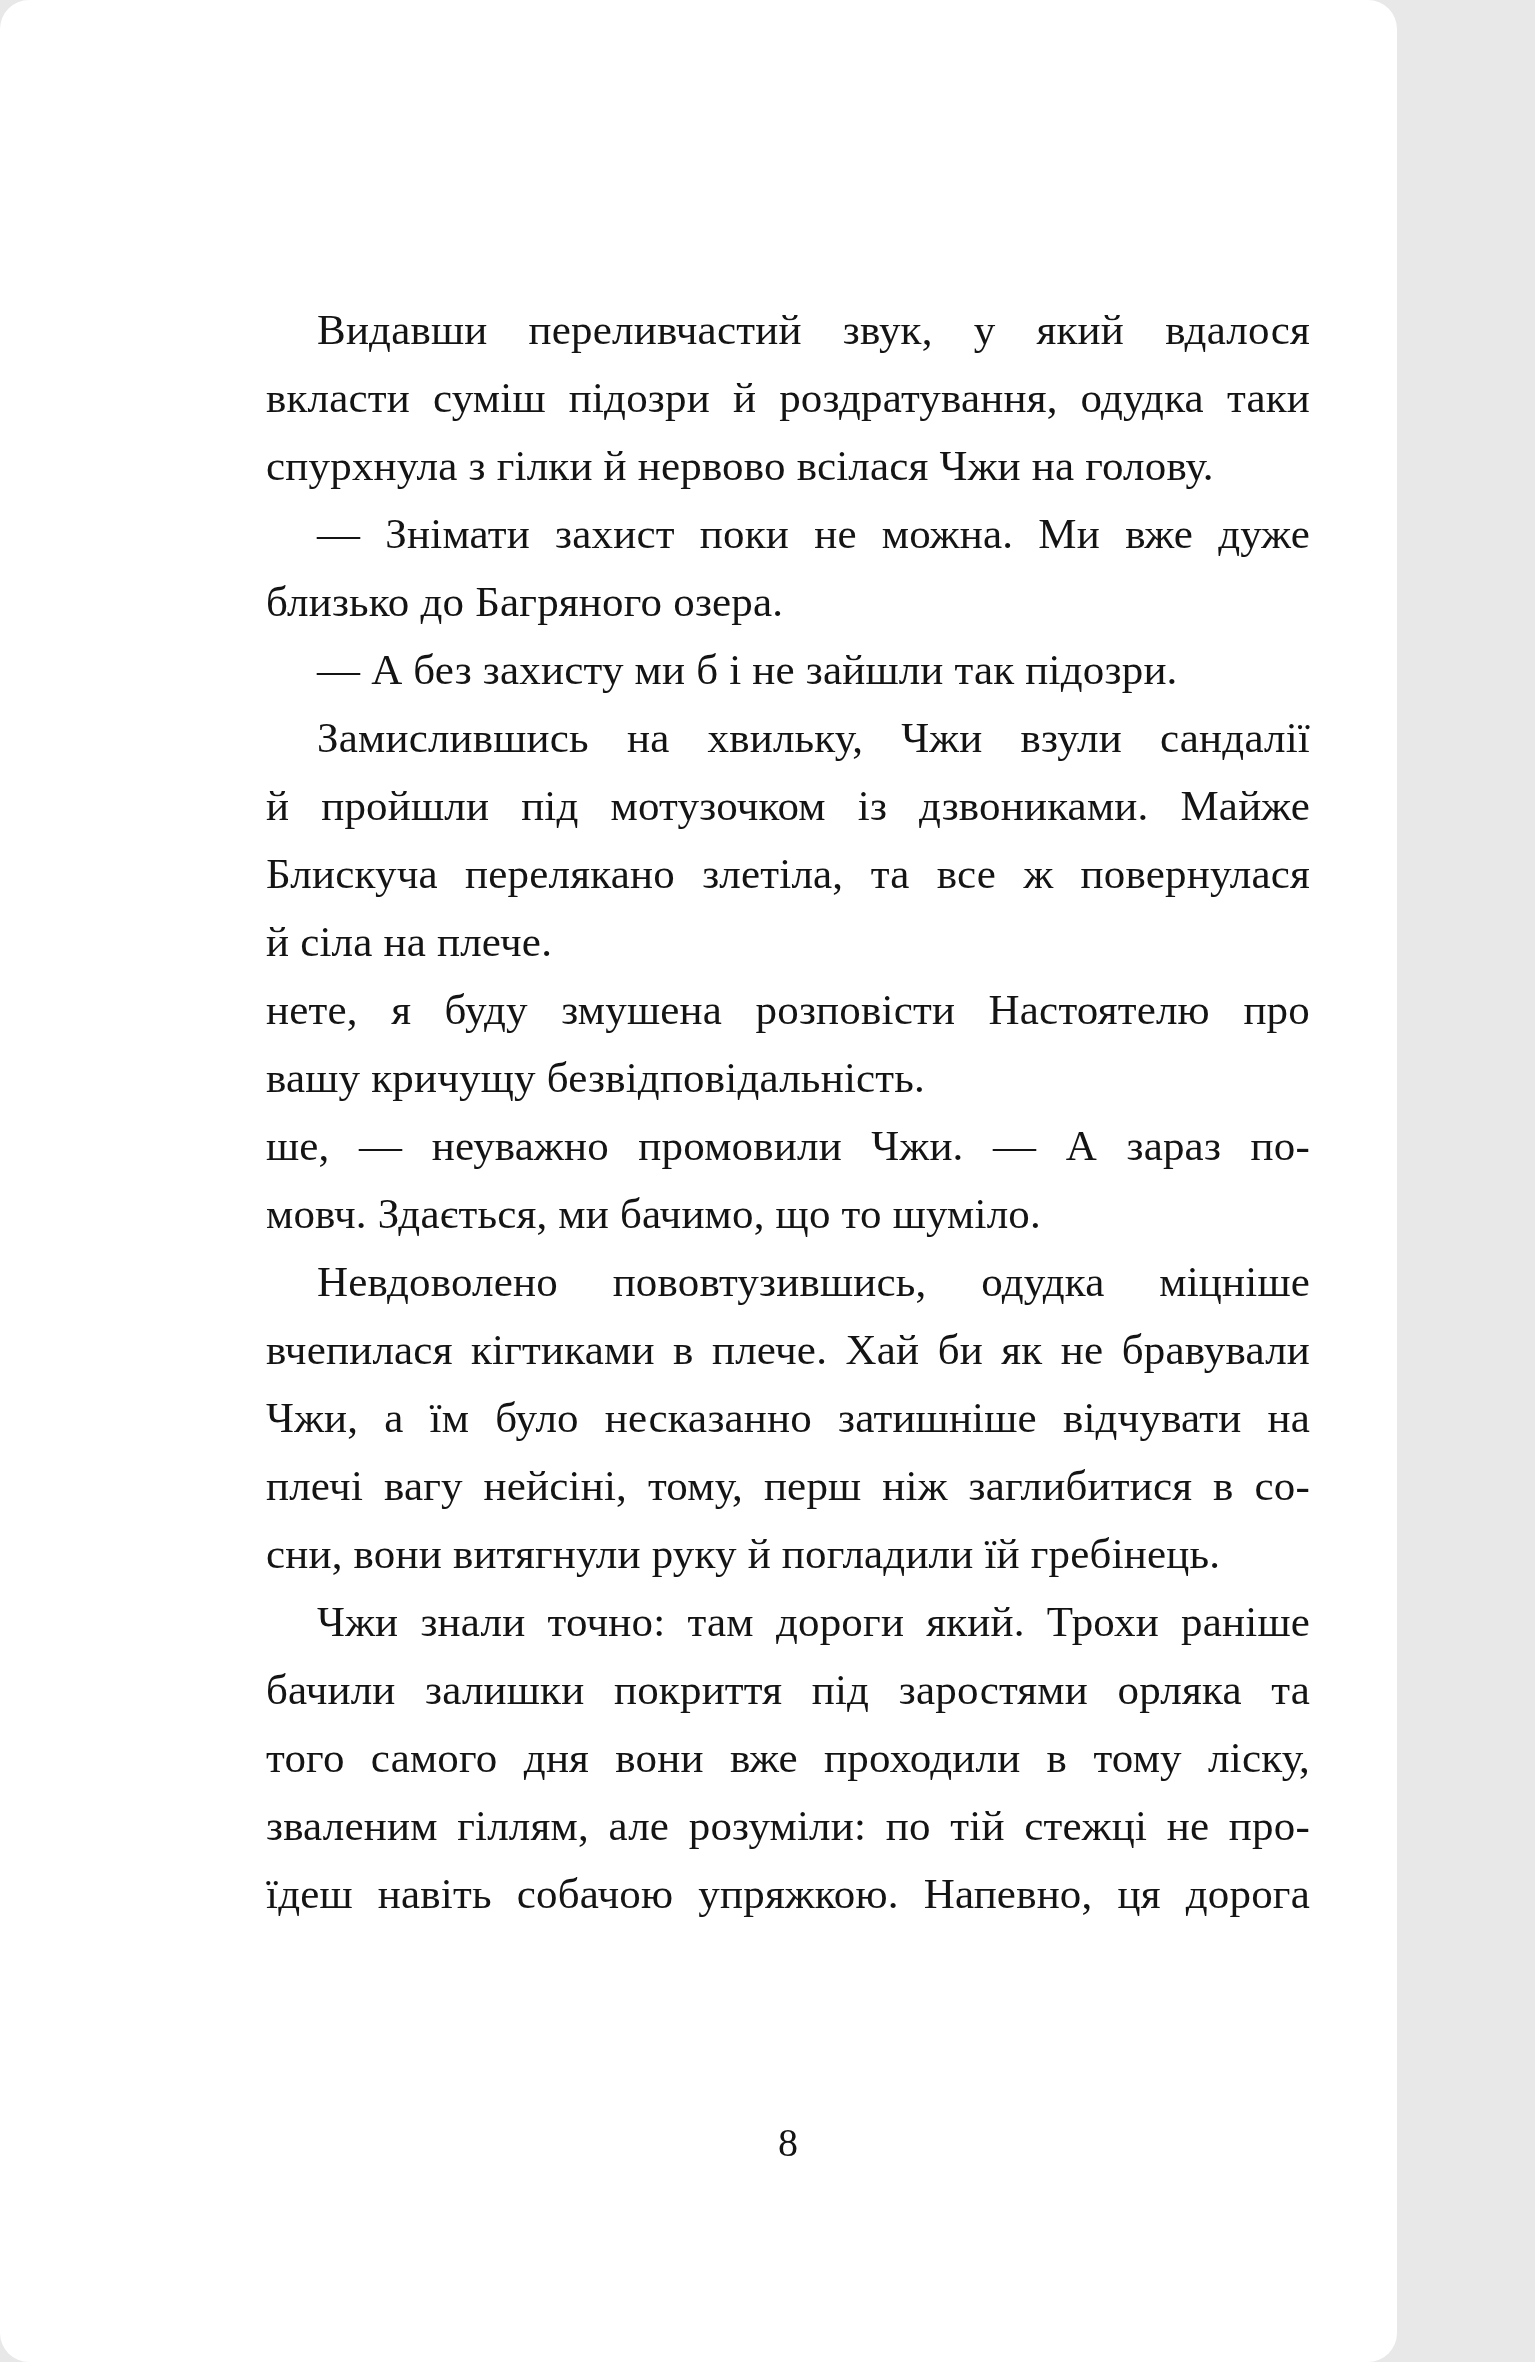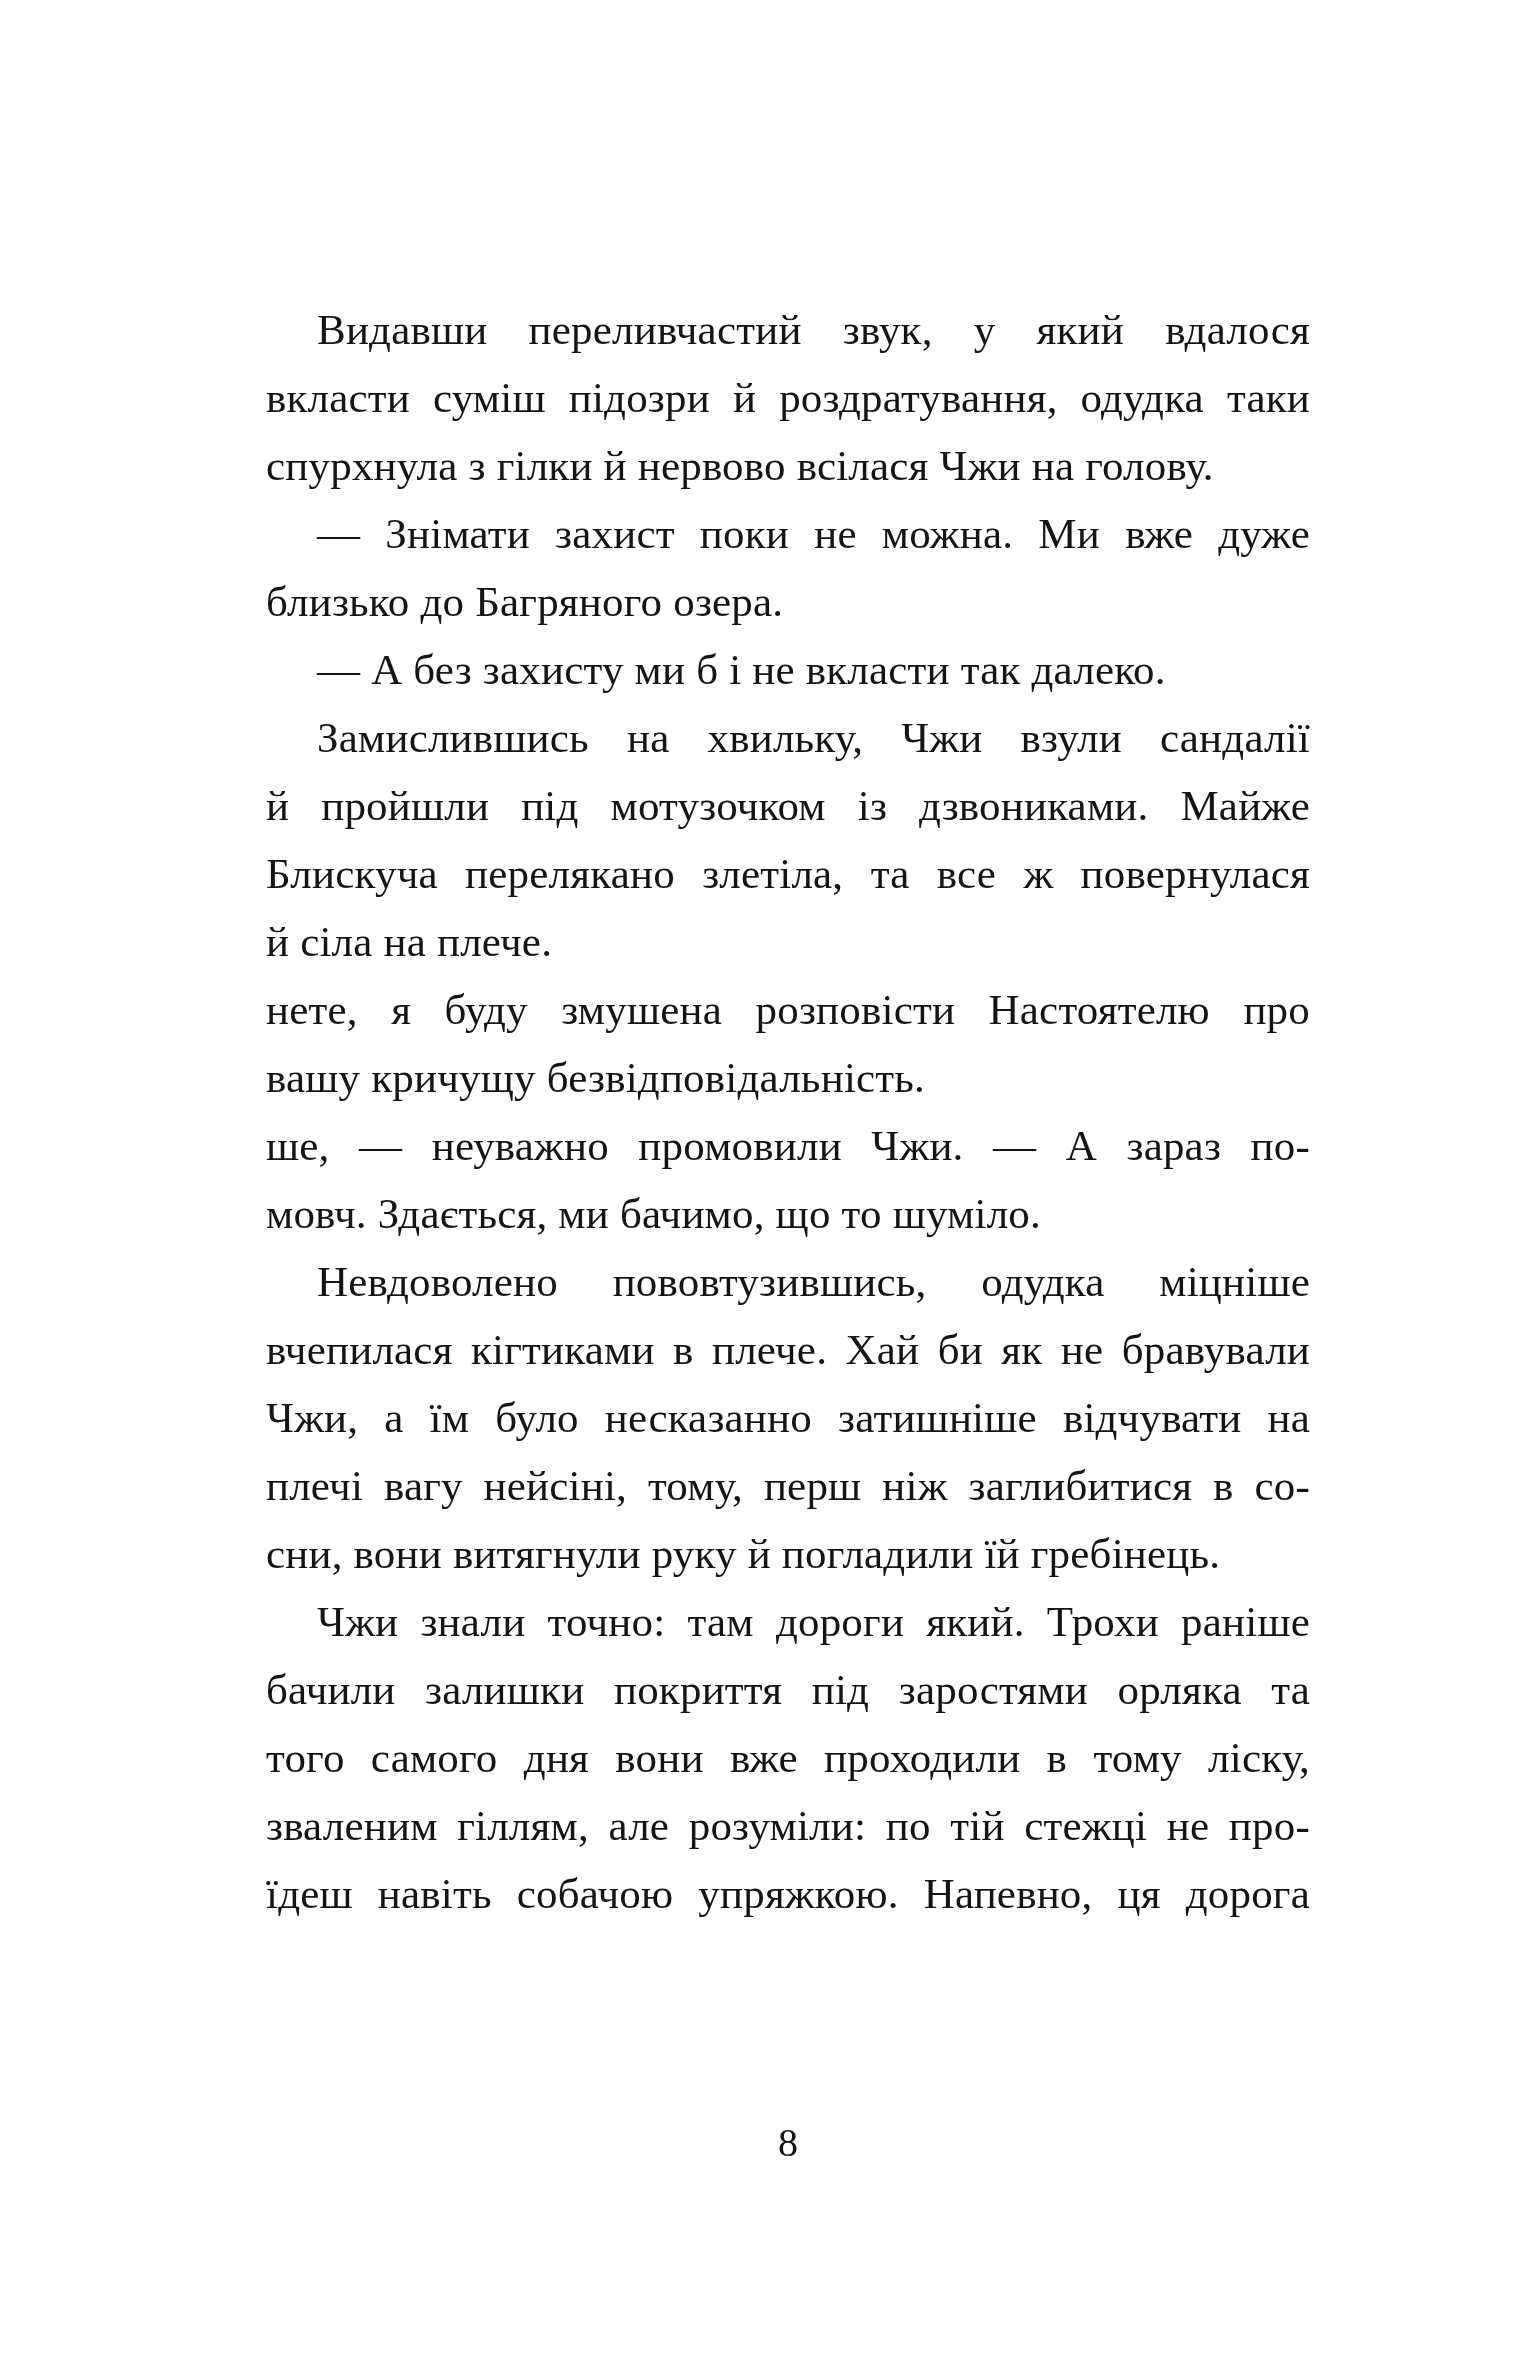--- a/index.html
+++ b/index.html
@@ -2,26 +2,27 @@
 <html><head>
 <meta charset="utf-8">
 <style>
   html, body {
     margin: 0;
     padding: 0;
     background: #e8e8e8;
   }
   .page {
     position: relative;
-    width: 1535px;
+    width: 1397px;
     height: 2362px;
     background: #ffffff;
     font-family: "Liberation Serif", "DejaVu Serif", serif;
     color: #141414;
     overflow: hidden;
+    border-radius: 29px;
   }
   .text-block {
     position: absolute;
     left: 266px;
     top: 296px;
     width: 1044px;
   }
   .line {
     font-size: 43px;
     line-height: 68px;
@@ -51,21 +52,21 @@
 </head>
 <body>
 
 <div class="page">
   <div class="text-block" id="text-block">
       <div class="line indent">Видавши переливчастий звук, у який вдалося</div>
       <div class="line">вкласти суміш підозри й роздратування, одудка таки</div>
       <div class="line last">спурхнула з гілки й нервово всілася Чжи на голову.</div>
       <div class="line indent">— Знімати захист поки не можна. Ми вже дуже</div>
       <div class="line last">близько до Багряного озера.</div>
-      <div class="line indent last">— А без захисту ми б і не вкласти так далеко.</div>
+      <div class="line indent last">— А без захисту ми б і не зайшли так підозри.</div>
       <div class="line indent">Замислившись на хвильку, Чжи взули сандалії</div>
       <div class="line">й пройшли під мотузочком із дзвониками. Майже</div>
       <div class="line">Блискуча перелякано злетіла, та все ж повернулася</div>
       <div class="line last">й сіла на плече.</div>
       <div class="line">нете, я буду змушена розповісти Настоятелю про</div>
       <div class="line last">вашу кричущу безвідповідальність.</div>
       <div class="line">ше, — неуважно промовили Чжи. — А зараз по-</div>
       <div class="line last">мовч. Здається, ми бачимо, що то шуміло.</div>
       <div class="line indent">Невдоволено пововтузившись, одудка міцніше</div>
       <div class="line">вчепилася кігтиками в плече. Хай би як не бравували</div>

